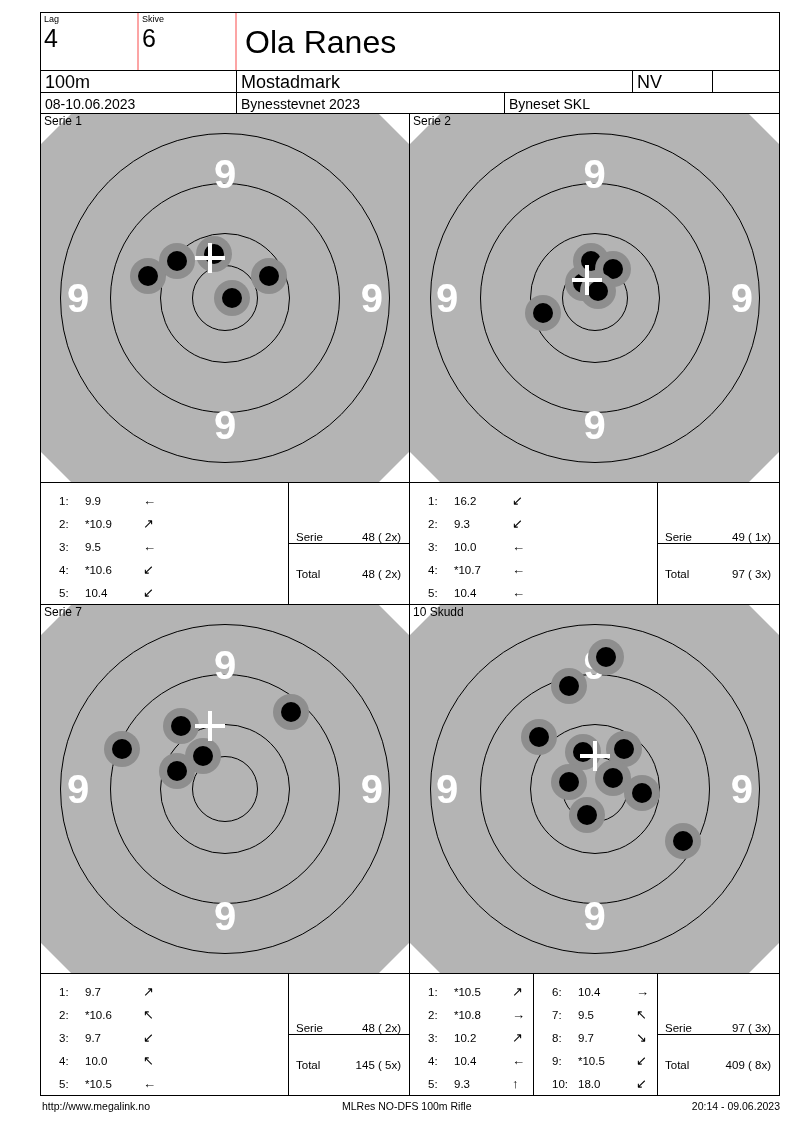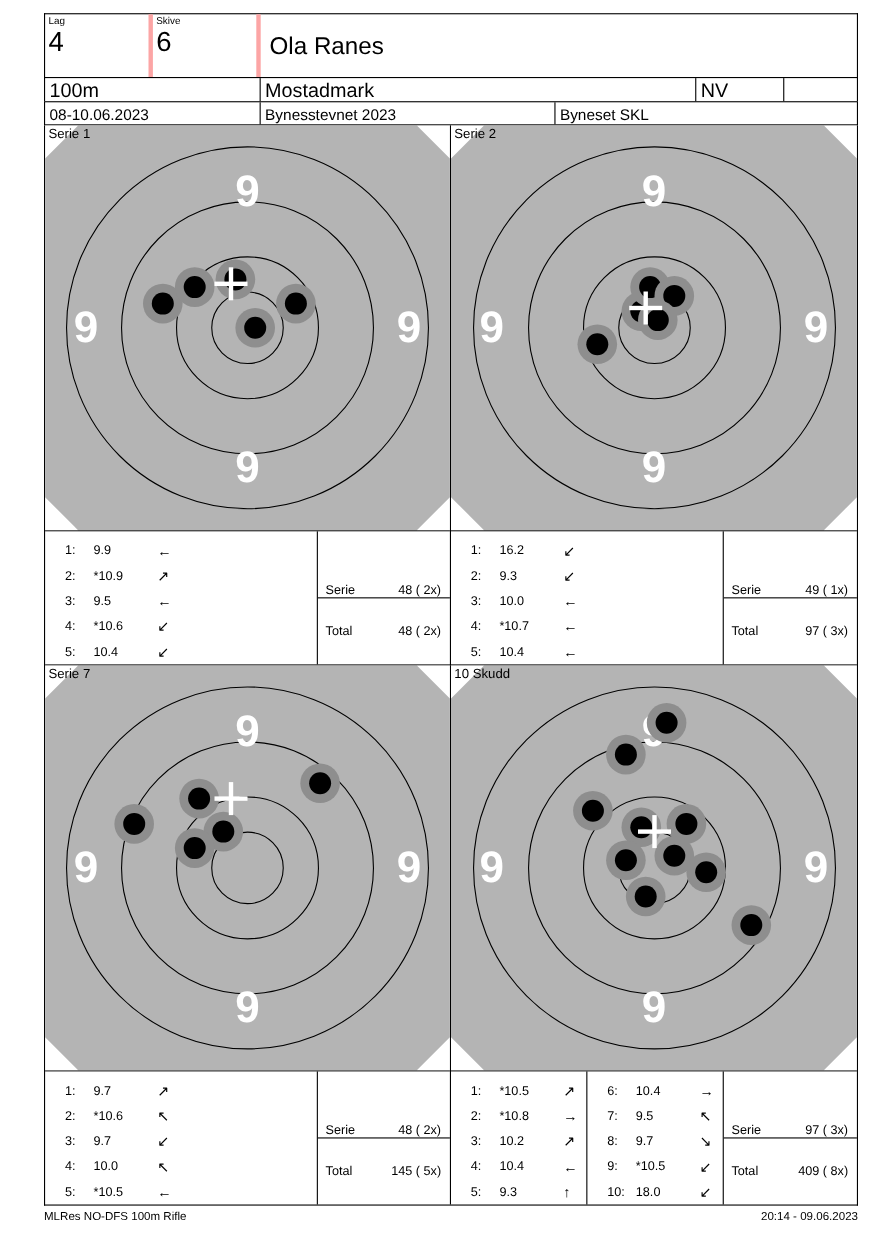--- a/index.html
+++ b/index.html
@@ -23,40 +23,40 @@
   }
   
   .hdr {
     border: 1px solid #000;
     border-bottom: none;
     display: flex;
     height: 58px;
     box-sizing: border-box;
   }
   .hdr .cell {
-    border-right: 4px solid #fca5a5;
+    border-right: 2px solid #fca5a5;
     position: relative;
     box-sizing: border-box;
   }
   .hdr .cell:last-child { border-right: none; }
   .cap {
     font-size: 9px;
     line-height: 11px;
     padding: 1px 0 0 3px;
   }
   .bigval {
     font-size: 25px;
     line-height: 26px;
     padding-left: 3px;
   }
   .c-lag { width: 98px; }
   .c-skive { width: 98px; }
   .c-name { flex: 1; }
   .namebig {
-    font-size: 22px;
+    font-size: 32px;
     line-height: 58px;
     padding-left: 8px;
     white-space: nowrap;
   }
   .row2 {
     border: 1px solid #000;
     border-bottom: none;
     display: flex;
     height: 22px;
     box-sizing: border-box;
@@ -556,17 +556,18 @@
               <span class="sumlabel">Total</span>
               <span class="sumval">409 ( 8x)</span>
             </div>
           </div>
         </div>
       </div>
     </div>
   </div>
 
   <div class="foot">
+    <div class="f1">http://www.megalink.no</div>
     <div class="f2">MLRes NO-DFS 100m Rifle</div>
     <div class="f3">20:14 - 09.06.2023</div>
   </div>
 
 </div>
 
 </body></html>

